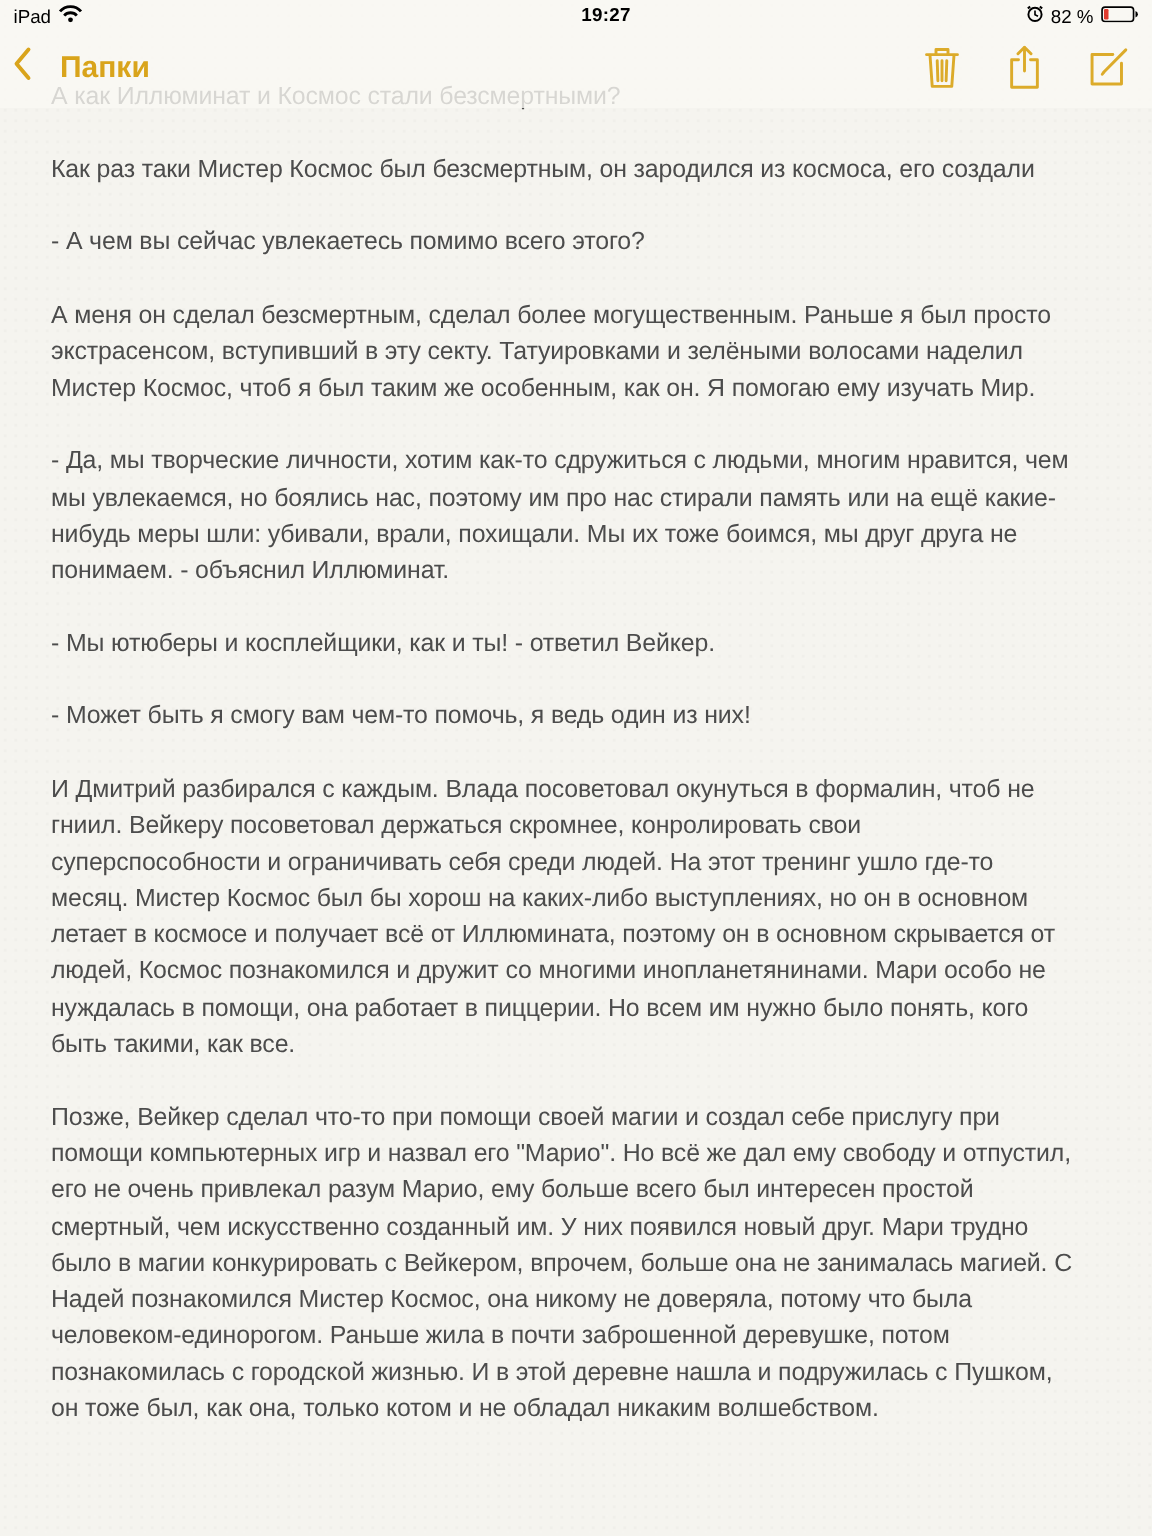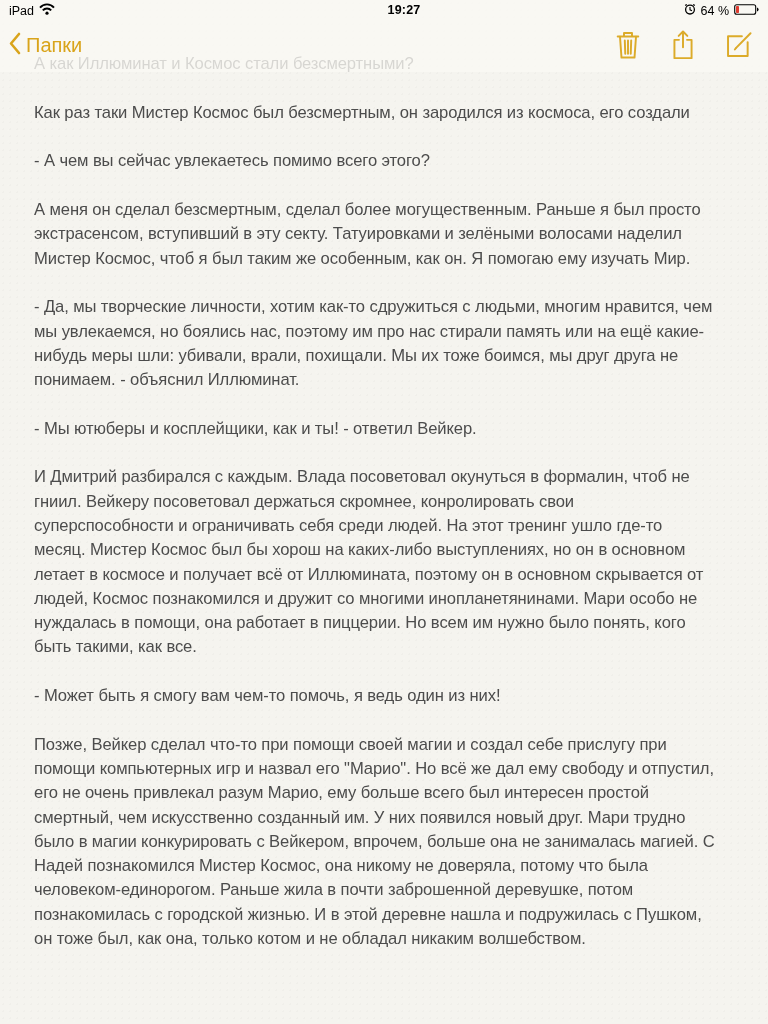--- a/index.html
+++ b/index.html
@@ -32,21 +32,21 @@
     display:flex; align-items:center; justify-content:space-between;
     padding:0 9px; font-size:12.5px; color:#000;
   }
   .sb-left, .sb-right { display:flex; align-items:flex-end; gap:5px; }
   .sb-center { position:absolute; left:0; right:0; text-align:center; font-weight:bold; letter-spacing:0.2px; pointer-events:none;padding-left:40px; }
   .navbar {
     position:absolute; top:22px; left:0; right:0; height:46px;
     display:flex; align-items:center; justify-content:space-between;
     padding:0 14px 0 8px;
   }
-  .back-btn { display:flex; align-items:center; gap:5px; color:#d9a41b; cursor:pointer; }
+  .back-btn { display:flex; align-items:center; gap:19px; color:#d9a41b; cursor:pointer;font-weight:bold; }
   .back-label { font-size:20px; }
   .nav-actions { display:flex; align-items:center; gap:27px; }
   .icon-btn { display:flex; align-items:center; justify-content:center; cursor:pointer; }
   .icon-btn svg { display:block; }
   .gold-stroke { stroke:#dcab2a; fill:none; stroke-width:1.7; stroke-linecap:round; stroke-linejoin:round; }
   .blk { stroke:#000; fill:none; }
 </style>
 </head>
 <body>
 
@@ -57,29 +57,29 @@
     <div class="para">Как раз таки Мистер Космос был безсмертным, он зародился из космоса, его создали</div>
     <div class="para">- А чем вы сейчас увлекаетесь помимо всего этого?</div>
     <div class="para">А меня он сделал безсмертным, сделал более могущественным. Раньше я был просто
 экстрасенсом, вступивший в эту секту. Татуировками и зелёными волосами наделил
 Мистер Космос, чтоб я был таким же особенным, как он. Я помогаю ему изучать Мир.</div>
     <div class="para">- Да, мы творческие личности, хотим как-то сдружиться с людьми, многим нравится, чем
 мы увлекаемся, но боялись нас, поэтому им про нас стирали память или на ещё какие-
 нибудь меры шли: убивали, врали, похищали. Мы их тоже боимся, мы друг друга не
 понимаем. - объяснил Иллюминат.</div>
     <div class="para">- Мы ютюберы и косплейщики, как и ты! - ответил Вейкер.</div>
+    <div class="para">- Может быть я смогу вам чем-то помочь, я ведь один из них!</div>
     <div class="para">И Дмитрий разбирался с каждым. Влада посоветовал окунуться в формалин, чтоб не
 гниил. Вейкеру посоветовал держаться скромнее, конролировать свои
 суперспособности и ограничивать себя среди людей. На этот тренинг ушло где-то
 месяц. Мистер Космос был бы хорош на каких-либо выступлениях, но он в основном
 летает в космосе и получает всё от Иллюмината, поэтому он в основном скрывается от
 людей, Космос познакомился и дружит со многими инопланетянинами. Мари особо не
 нуждалась в помощи, она работает в пиццерии. Но всем им нужно было понять, кого
 быть такими, как все.</div>
-    <div class="para">- Может быть я смогу вам чем-то помочь, я ведь один из них!</div>
     <div class="para">Позже, Вейкер сделал что-то при помощи своей магии и создал себе прислугу при
 помощи компьютерных игр и назвал его "Марио". Но всё же дал ему свободу и отпустил,
 его не очень привлекал разум Марио, ему больше всего был интересен простой
 смертный, чем искусственно созданный им. У них появился новый друг. Мари трудно
 было в магии конкурировать с Вейкером, впрочем, больше она не занималась магией. С
 Надей познакомился Мистер Космос, она никому не доверяла, потому что была
 человеком-единорогом. Раньше жила в почти заброшенной деревушке, потом
 познакомилась с городской жизнью. И в этой деревне нашла и подружилась с Пушком,
 он тоже был, как она, только котом и не обладал никаким волшебством.</div>
     <div class="para"></div>
@@ -102,21 +102,21 @@
         </span>
       </div>
       <div class="sb-right">
         <span>
           <svg width="12" height="12" viewBox="0 0 12 12">
             <circle class="blk" cx="6" cy="6.6" r="4.4" stroke-width="1.3"></circle>
             <path class="blk" d="M6 4 V6.8 L8 7.8" stroke-width="1.1"></path>
             <path class="blk" d="M1.2 2.6 L2.8 1.4 M10.8 2.6 L9.2 1.4" stroke-width="1.3"></path>
           </svg>
         </span>
-        <span>64 %</span>
+        <span>82 %</span>
         <span>
           <svg width="25" height="11" viewBox="0 0 25 11">
             <rect class="blk" x="0.7" y="0.7" width="21" height="9.6" rx="2" stroke-width="1.1"></rect>
             <path d="M23 3.4 q1.6 0.6 1.6 2.1 q0 1.5 -1.6 2.1 Z" fill="#000"></path>
             <rect x="2" y="2" width="3" height="7" rx="0.8" fill="#e03b2f"></rect>
           </svg>
         </span>
       </div>
     </div>
 

